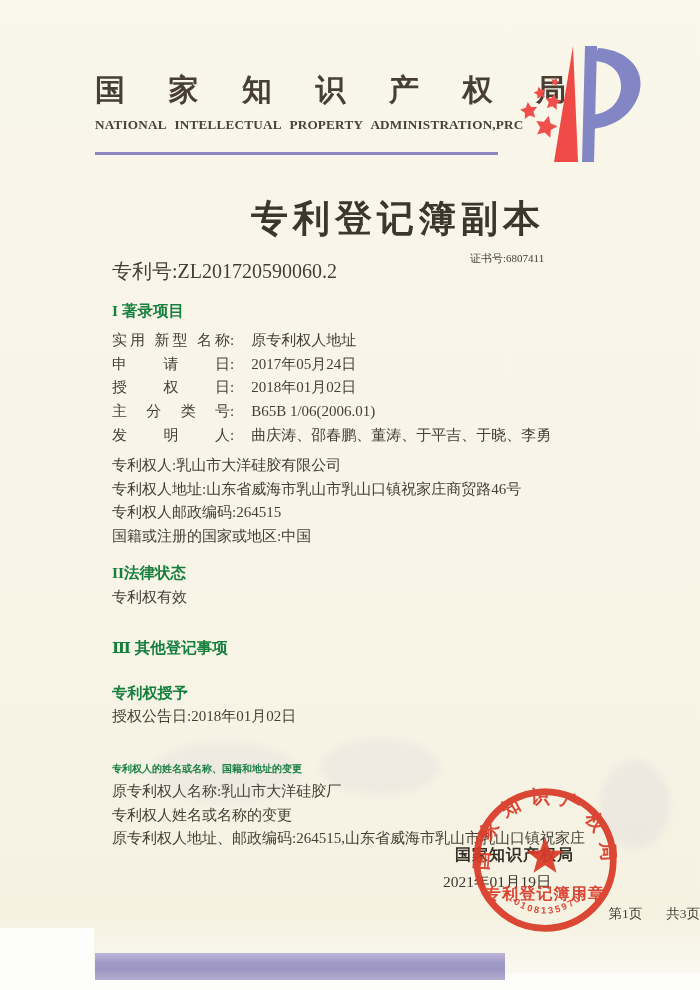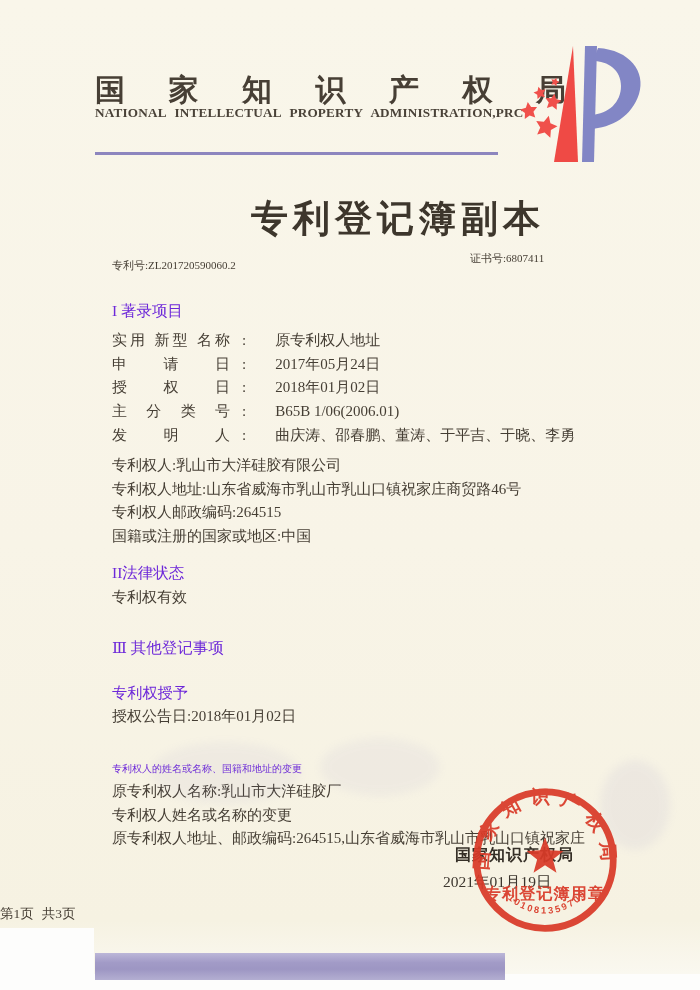--- a/index.html
+++ b/index.html
@@ -5,50 +5,50 @@
   html,body{margin:0;padding:0;}
   body{
     width:700px;height:990px;position:relative;overflow:hidden;
     background:linear-gradient(180deg,#f9f6ea 0%,#f8f4e7 55%,#f6f2e2 93%,#fbfaf4 100%);
     font-family:"Liberation Serif","DejaVu Serif",serif;
     color:#453e34;
   }
   .abs{position:absolute;}
   
   .agency-cn{left:95px;top:70px;font-size:30px;font-weight:600;letter-spacing:18px;color:#473f35;white-space:nowrap;}
-  .agency-en{left:95px;top:105px;font-size:13.2px;font-weight:bold;letter-spacing:.2px;word-spacing:5px;color:#4a4238;white-space:nowrap;}
+  .agency-en{left:95px;top:117px;font-size:13.2px;font-weight:bold;letter-spacing:.2px;word-spacing:5px;color:#4a4238;white-space:nowrap;}
   .head-rule{left:95px;top:152px;width:403px;height:2.5px;background:#8d86be;}
   .logo{left:512px;top:38px;}
   
   .doc-title{left:0;top:194px;width:700px;text-align:center;font-size:37px;font-weight:bold;letter-spacing:5px;color:#3d362c;padding-left:48px;}
   
-  .num-left{left:112px;top:258px;font-size:11px;}
+  .num-left{left:112px;top:258px;font-size:20px;}
   .num-right{left:458px;top:251px;font-size:11px;margin-left:12px;}
   
-  .sec-head{font-weight:normal;color:#6d28d9;}
+  .sec-head{font-weight:bold;color:#15803d;}
   .s1-head{left:112px;top:301px;font-size:15.5px;}
   .bib{left:112px;top:329px;font-size:15px;}
-  .bib-row{display:flex;line-height:23.7px;white-space:nowrap;gap:12px;}
+  .bib-row{display:flex;line-height:23.7px;white-space:nowrap;}
   .bib-label{width:118px;display:inline-block;text-align:justify;text-align-last:justify;}
   .bib-value{margin-left:17px;}
   .patentee{left:112px;top:454px;font-size:15px;line-height:23.7px;}
   .s2{left:112px;top:561px;font-size:15px;line-height:24px;}
   .s2 .sec-head{font-size:15.5px;}
   .s3-head{left:112px;top:638px;font-size:15.5px;}
   .grant{left:112px;top:681px;font-size:15px;line-height:23.5px;}
   .grant .sec-head{font-size:15.2px;}
   .change{left:112px;top:757px;font-size:15px;line-height:23.4px;}
   .change .sec-head{font-size:10px;}
   .change div{white-space:nowrap;}
   
   .signoff-org{left:455px;top:845px;font-size:16px;font-weight:bold;letter-spacing:1px;color:#352f27;z-index:1;}
   .signoff-date{left:443px;top:872px;font-size:15.5px;color:#3c362e;z-index:1;}
   .seal{left:470px;top:785px;z-index:2;opacity:.93;}
   
-  .footer{left:0;top:905px;width:700px;display:flex;justify-content:flex-start;gap:8px;font-size:13.5px;color:#453e34;}
+  .footer{left:0;top:905px;width:700px;display:flex;justify-content:flex-end;gap:24px;font-size:13.5px;color:#453e34;}
   
   .white-left{left:0;top:928px;width:94px;height:62px;background:#fdfdfc;}
   .white-bottom{left:0;top:974px;width:700px;height:16px;background:#fdfdfc;}
   .purple-bar{left:95px;top:953px;width:410px;height:27px;
     background:linear-gradient(180deg,#bcb7d8 0%,#a29bc7 35%,#9d96c3 60%,#b3aed1 100%);}
   
   .ghost{border-radius:50%;filter:blur(4px);background:#8f87c2;opacity:.07;}
   .g1{left:150px;top:742px;width:150px;height:62px;}
   .g2{left:320px;top:738px;width:120px;height:58px;}
   .g3{left:600px;top:760px;width:70px;height:90px;opacity:.09;}

